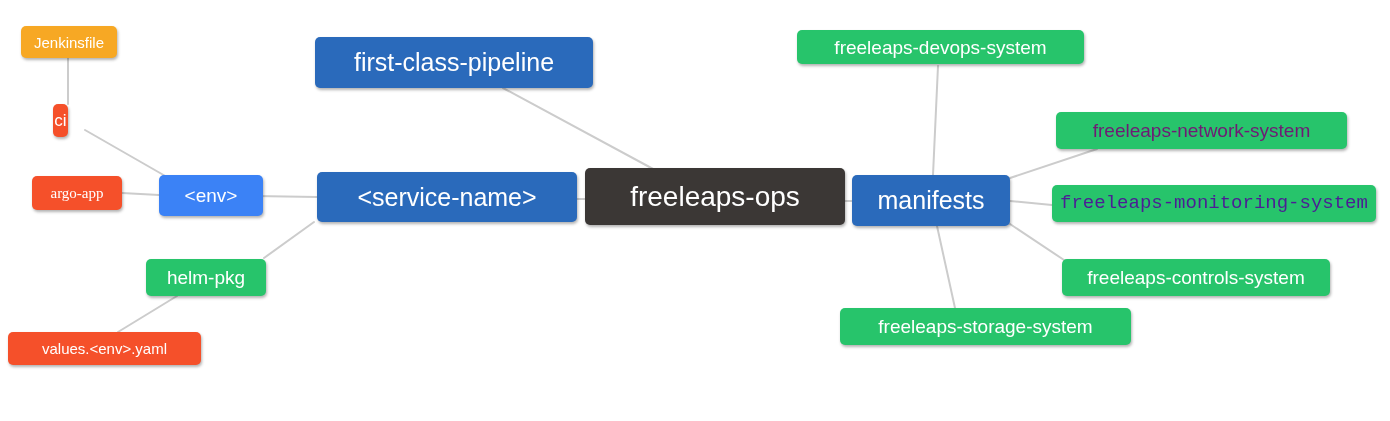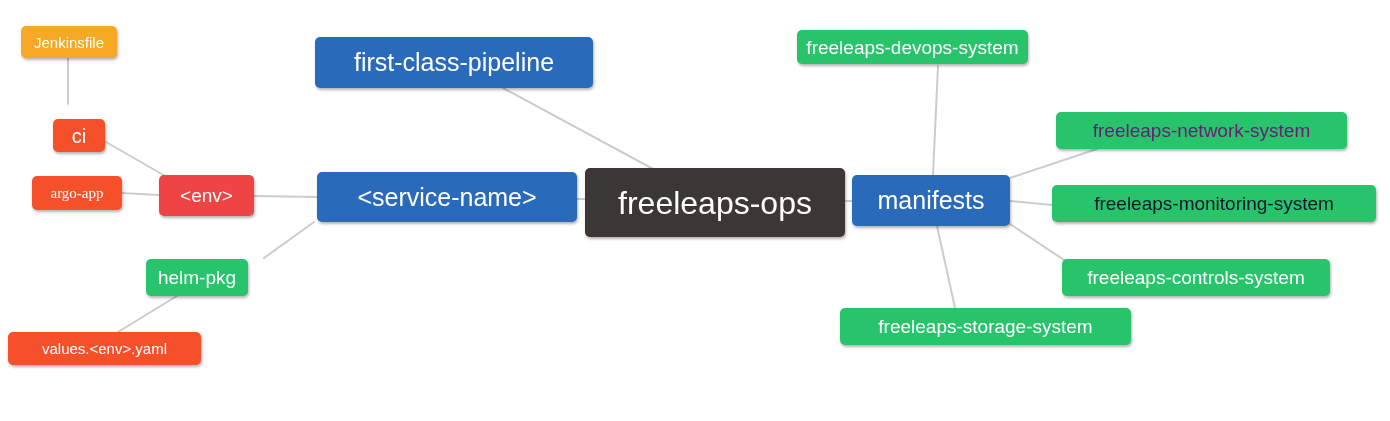--- a/index.html
+++ b/index.html
@@ -53,28 +53,28 @@
       <line x1="567" y1="199" x2="585" y2="199" stroke="#cccccc" stroke-width="2" stroke-linecap="round"></line>
       <line x1="845" y1="201" x2="852" y2="201" stroke="#cccccc" stroke-width="2" stroke-linecap="round"></line>
       <line x1="938" y1="66" x2="933" y2="175" stroke="#cccccc" stroke-width="2" stroke-linecap="round"></line>
       <line x1="1010" y1="178" x2="1097" y2="149" stroke="#cccccc" stroke-width="2" stroke-linecap="round"></line>
       <line x1="1010" y1="201" x2="1052" y2="205" stroke="#cccccc" stroke-width="2" stroke-linecap="round"></line>
       <line x1="1010" y1="224" x2="1064" y2="260" stroke="#cccccc" stroke-width="2" stroke-linecap="round"></line>
       <line x1="937" y1="226" x2="955" y2="308" stroke="#cccccc" stroke-width="2" stroke-linecap="round"></line>
     </svg>
   <div id="node-layer">
       <div class="node" style="left: 21px; top: 26px; width: 96px; height: 32px; font-size: 15px; background: rgb(247, 168, 36); color: rgb(255, 255, 255);">Jenkinsfile</div>
-      <div class="node" style="left: 53px; top: 104px; width: 52px; height: 33px; font-size: 20px; background: rgb(245, 80, 42); color: rgb(255, 255, 255); margin-top: 15px;">ci</div>
+      <div class="node" style="left: 53px; top: 104px; width: 15px; height: 33px; font-size: 17px; background: rgb(245, 80, 42); color: rgb(255, 255, 255);">ci</div>
       <div class="node" style="left: 32px; top: 176px; width: 90px; height: 34px; font-size: 15px; background: rgb(245, 80, 42); color: rgb(255, 255, 255); font-family: Liberation Serif, serif;">argo-app</div>
-      <div class="node" style="left: 159px; top: 175px; width: 95px; height: 41px; font-size: 19px; background: #ef4444; color: rgb(255, 255, 255);">&lt;env&gt;</div>
-      <div class="node" style="left: 146px; top: 259px; width: 102px; height: 37px; font-size: 19px; background: rgb(39, 196, 107); color: rgb(255, 255, 255);">helm-pkg</div>
+      <div class="node" style="left: 159px; top: 175px; width: 104px; height: 41px; font-size: 19px; background: #3b82f6; color: rgb(255, 255, 255);">&lt;env&gt;</div>
+      <div class="node" style="left: 146px; top: 259px; width: 120px; height: 37px; font-size: 19px; background: rgb(39, 196, 107); color: rgb(255, 255, 255);">helm-pkg</div>
       <div class="node" style="left: 8px; top: 332px; width: 193px; height: 33px; font-size: 15px; background: rgb(245, 80, 42); color: rgb(255, 255, 255);">values.&lt;env&gt;.yaml</div>
       <div class="node" style="left: 315px; top: 37px; width: 278px; height: 51px; font-size: 25px; background: rgb(42, 106, 187); color: rgb(255, 255, 255);">first-class-pipeline</div>
       <div class="node" style="left: 317px; top: 172px; width: 260px; height: 50px; font-size: 25px; background: rgb(42, 106, 187); color: rgb(255, 255, 255);">&lt;service-name&gt;</div>
-      <div class="node" style="left: 585px; top: 168px; width: 260px; height: 69px; font-size: 32px; background: rgb(59, 55, 53); color: rgb(255, 255, 255);">freeleaps-ops</div>
+      <div class="node" style="left: 585px; top: 168px; width: 260px; height: 57px; font-size: 28px; background: rgb(59, 55, 53); color: rgb(255, 255, 255);">freeleaps-ops</div>
       <div class="node" style="left: 852px; top: 175px; width: 158px; height: 51px; font-size: 25px; background: rgb(42, 106, 187); color: rgb(255, 255, 255);">manifests</div>
-      <div class="node" style="left: 797px; top: 30px; width: 231px; height: 34px; font-size: 19px; background: rgb(39, 196, 107); color: rgb(255, 255, 255);">freeleaps-devops-system</div>
+      <div class="node" style="left: 797px; top: 30px; width: 287px; height: 34px; font-size: 19px; background: rgb(39, 196, 107); color: rgb(255, 255, 255);">freeleaps-devops-system</div>
       <div class="node" style="left: 1056px; top: 112px; width: 291px; height: 37px; font-size: 19px; background: rgb(39, 196, 107); color: #701a75;">freeleaps-network-system</div>
-      <div class="node" style="left: 1052px; top: 185px; width: 324px; height: 37px; font-size: 19px; background: rgb(39, 196, 107); color: #0f172a;">freeleaps-monitoring-system</div>
+      <div class="node" style="left: 1052px; top: 185px; width: 324px; height: 37px; font-size: 19px; background: rgb(39, 196, 107); color: #4c1d95; font-family: Liberation Mono, monospace;">freeleaps-monitoring-system</div>
       <div class="node" style="left: 1062px; top: 259px; width: 268px; height: 37px; font-size: 19px; background: rgb(39, 196, 107); color: rgb(255, 255, 255);">freeleaps-controls-system</div>
       <div class="node" style="left: 815px; top: 308px; width: 291px; height: 37px; font-size: 19px; background: rgb(39, 196, 107); color: rgb(255, 255, 255); margin-left: 25px;">freeleaps-storage-system</div>
     </div>
 </div>
 
 </body></html>

